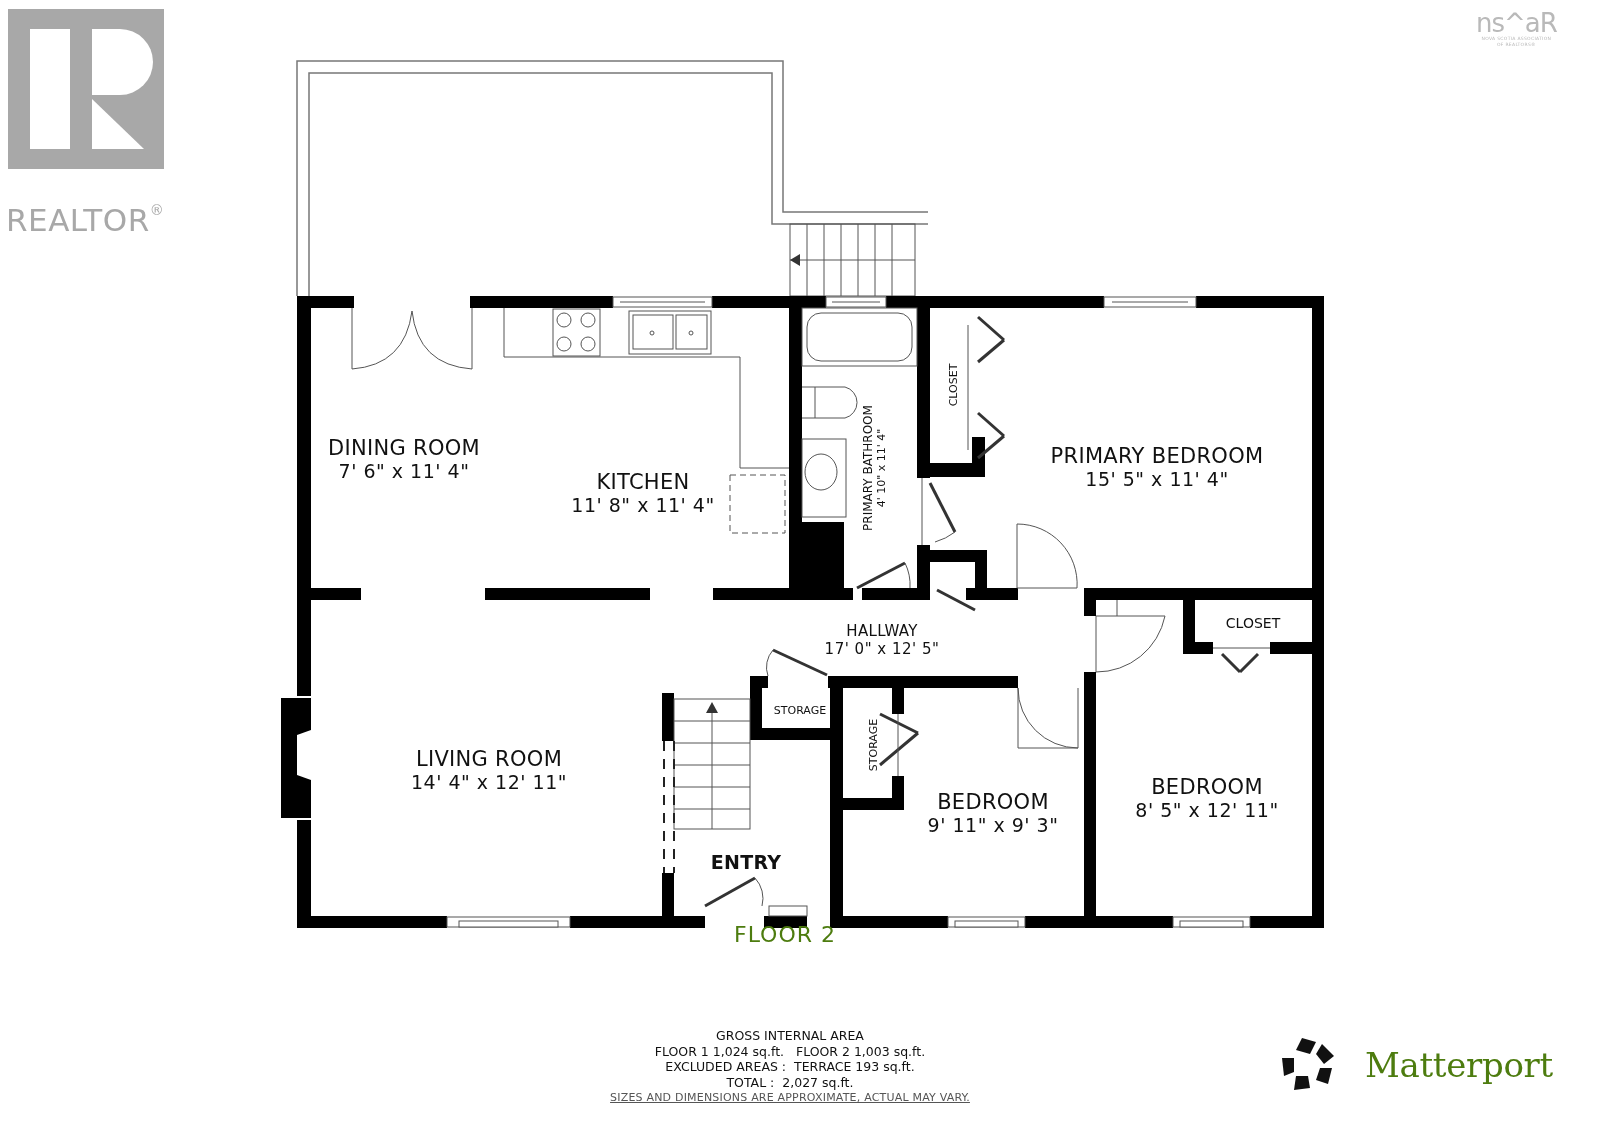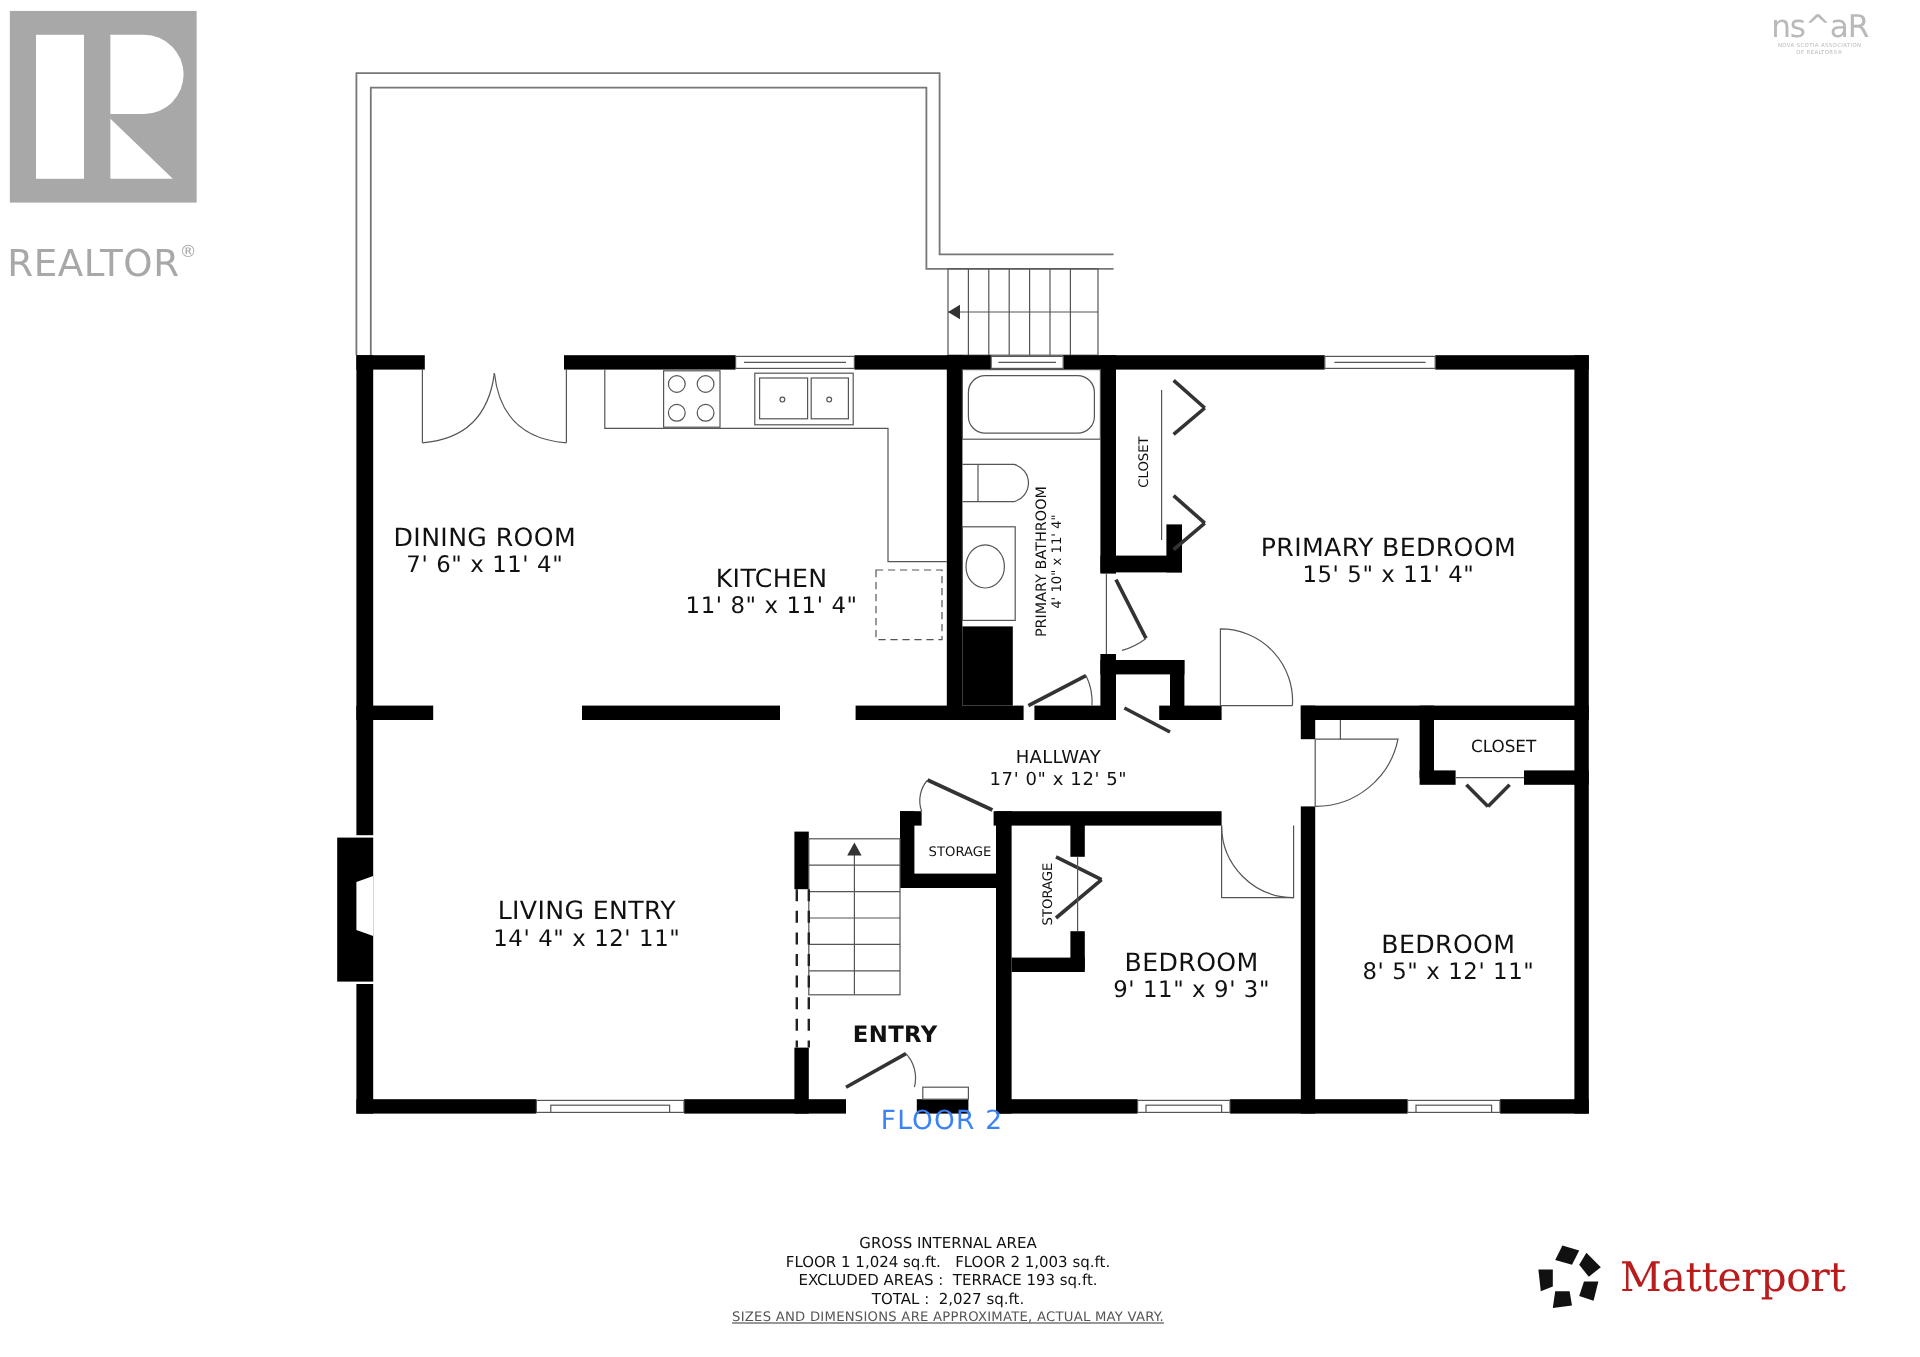--- a/index.html
+++ b/index.html
@@ -5,31 +5,31 @@
   html, body { margin: 0; padding: 0; background: #ffffff; }
   body { width: 1600px; height: 1131px; position: relative; overflow: hidden; font-family: "DejaVu Sans", sans-serif; }
   .plan { position: absolute; left: 0; top: 0; }
   .room-label { position: absolute; text-align: center; color: #111; font-family: "DejaVu Sans", sans-serif; white-space: nowrap; transform: translateX(-50%); }
   .room-name { font-size: 21px; letter-spacing: 0.3px; line-height: 24px; }
   .room-dim { font-size: 19px; line-height: 22px; letter-spacing: 0.5px; }
   .small-label { position: absolute; font-size: 13px; color: #111; white-space: nowrap; transform: translate(-50%, -50%); }
   .vertical { transform: translate(-50%, -50%) rotate(-90deg); }
   .vtext-name { font-size: 12px; }
   .vtext-dim { font-size: 11px; }
-  .floor-title { position: absolute; left: 785px; top: 922px; transform: translateX(-50%); font-size: 22px; letter-spacing: 1px; color: #3b82f6; }
+  .floor-title { position: absolute; left: 785px; top: 922px; transform: translateX(-50%); font-size: 22px; letter-spacing: 1px; color: #4d7c0f; }
   .area-block { position: absolute; left: 790px; top: 1028px; transform: translateX(-50%); text-align: center; font-size: 12.5px; line-height: 15.5px; color: #111; white-space: nowrap; }
   .disclaimer { font-size: 11px; color: #555; letter-spacing: 0.2px; text-decoration: underline; }
   .realtor-logo { position: absolute; left: 8px; top: 9px; width: 156px; }
   .realtor-text { position: absolute; left: 6px; top: 170px; font-size: 31px; color: #a8a8a8; letter-spacing: 0.5px; font-family: "DejaVu Sans", sans-serif; margin-top: 32px; }
   .realtor-text sup { font-size: 14px; vertical-align: 16px; }
   .nsar { position: absolute; left: 1476px; top: 10px; text-align: center; color: #b9b9b9; }
   .nsar-main { font-size: 26px; letter-spacing: -1px; line-height: 26px; font-family: "DejaVu Sans", sans-serif; }
   .nsar-sub { font-size: 4.5px; line-height: 6px; letter-spacing: 0.3px; }
   .matterport { position: absolute; left: 1280px; top: 1036px; display: flex; align-items: center; }
-  .matterport-text { font-family: "DejaVu Serif", serif; font-size: 34px; color: #b91c1c; margin-left: 12px; letter-spacing: -0.3px; }
+  .matterport-text { font-family: "DejaVu Serif", serif; font-size: 34px; color: #4d7c0f; margin-left: 27px; letter-spacing: -0.3px; }
 </style>
 </head>
 <body>
 
 <div>
   <svg class="realtor-logo" width="156" height="160" viewBox="0 0 156 160">
     <rect x="0" y="0" width="156" height="160" fill="#a8a8a8"></rect>
     <rect x="22" y="20" width="40" height="120" fill="#ffffff"></rect>
     <path d="M84 20 H112 A33 33 0 0 1 112 86 H84 Z" fill="#ffffff"></path>
     <path d="M84 90 L136 140 H84 Z" fill="#ffffff"></path>
@@ -234,21 +234,21 @@
 <div class="room-label" style="left:1157px; top:444px;">
   <div class="room-name">PRIMARY BEDROOM</div>
   <div class="room-dim">15' 5" x 11' 4"</div>
 </div>
 <div class="room-label" style="left:882px; top:622px;">
   <div class="room-name" style="font-size:15px; line-height:18px;">HALLWAY</div>
   <div class="room-dim" style="font-size:15px; line-height:18px;">17' 0" x 12' 5"</div>
 </div>
 <div class="small-label" style="left:1253px; top:623px; font-size:14px;">CLOSET</div>
 <div class="room-label" style="left:489px; top:747px;">
-  <div class="room-name">LIVING ENTRY</div>
+  <div class="room-name">LIVING ROOM</div>
   <div class="room-dim">14' 4" x 12' 11"</div>
 </div>
 <div class="small-label" style="left:800px; top:710px; font-size:11px;">STORAGE</div>
 <div class="small-label vertical" style="left:873px; top:745px; font-size:11px;">STORAGE</div>
 <div class="room-label" style="left:746px; top:850px;">
   <div class="room-name" style="font-size:19px;font-weight:bold;">ENTRY</div>
 </div>
 <div class="room-label" style="left:993px; top:790px;">
   <div class="room-name">BEDROOM</div>
   <div class="room-dim">9' 11" x 9' 3"</div>

